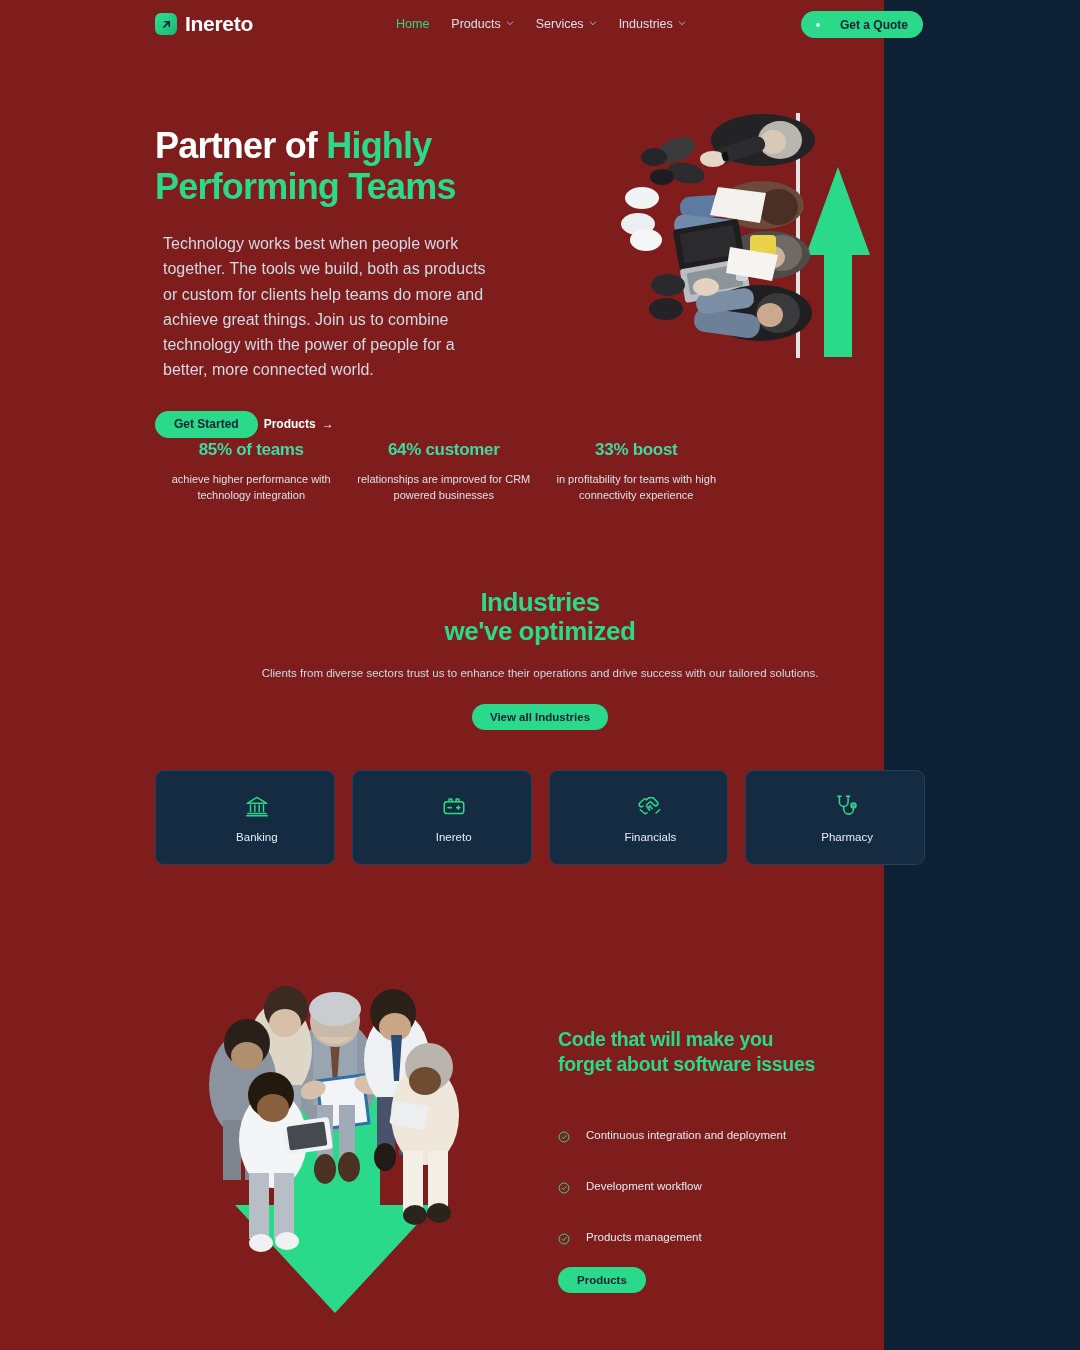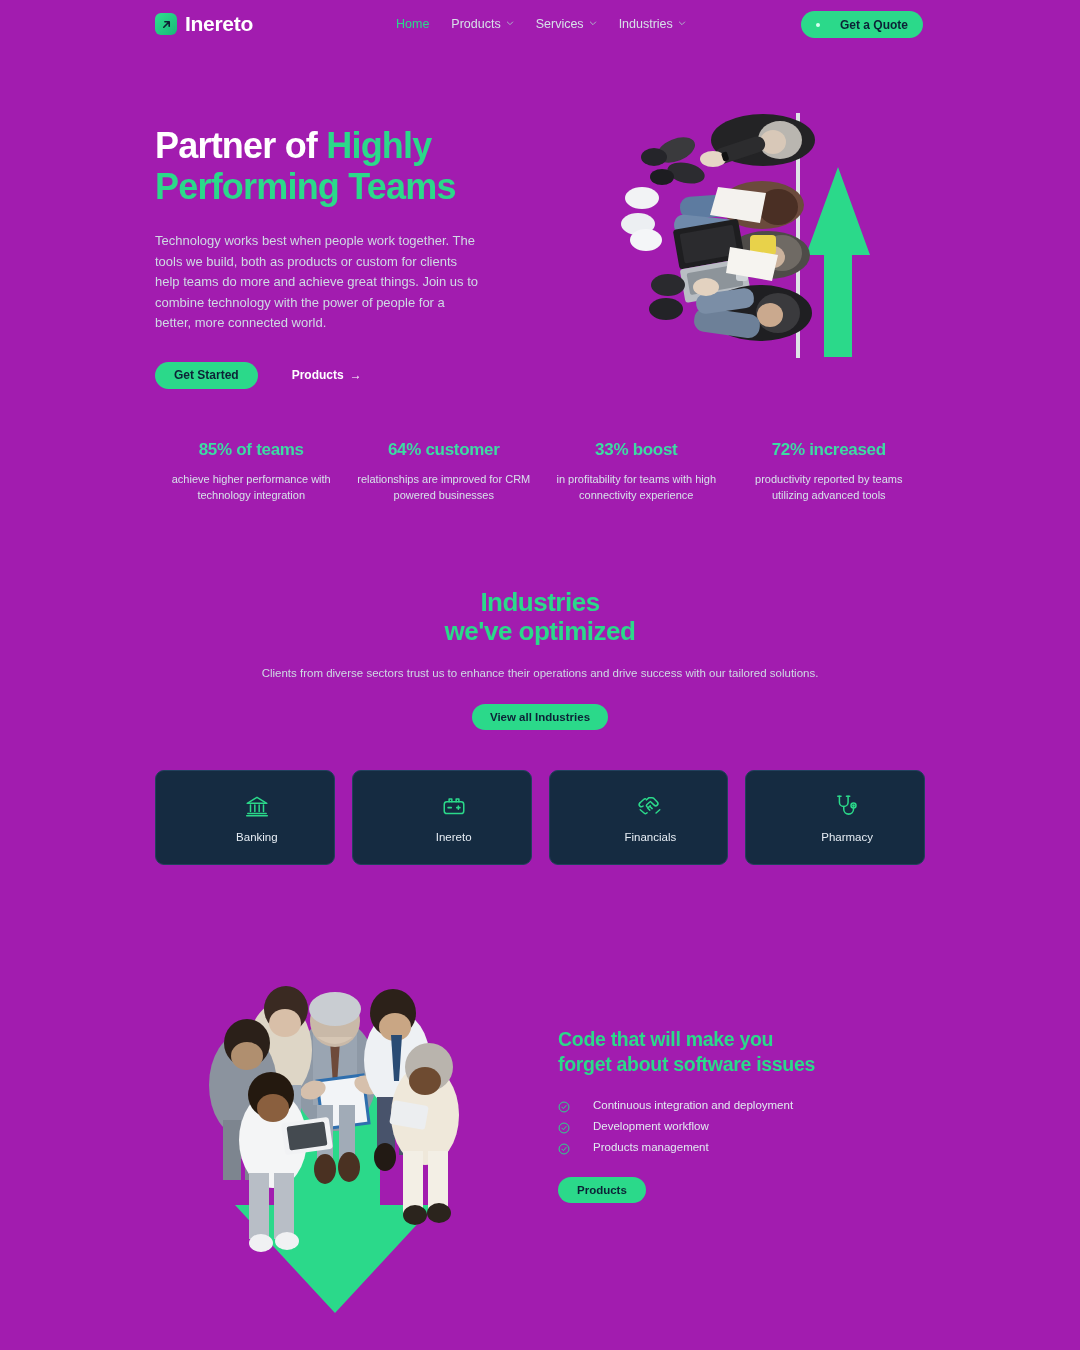--- a/index.html
+++ b/index.html
@@ -2,21 +2,21 @@
 <html><head>
 <meta charset="utf-8">
 <style>
   * { margin:0; padding:0; box-sizing:border-box; }
   html, body {
     width:1080px; height:1350px;
     background:#0e2033;
     font-family:"Liberation Sans", sans-serif;
     overflow:hidden;
   }
-  .page { position:relative; width:1080px; height:1350px; background:#a21caf; }
+  .page { position:relative; width:884px; height:1350px; background:#7f1d1d; }
 
   
   .header {
     position:absolute; top:0; left:0; width:1080px; height:50px;
     display:flex; align-items:center;
   }
   .logo-wrap {
     position:absolute; left:155px; top:12px;
     display:flex; align-items:center; gap:8px;
   }
@@ -50,23 +50,23 @@
   .quote-dot { width:4px; height:4px; border-radius:50%; background:#d6fff0; display:block; }
 
   
   .hero-left { position:absolute; left:155px; top:125px; width:345px; }
   .hero-title {
     font-size:36px; font-weight:800; line-height:1.14; letter-spacing:-0.8px;
     color:#ffffff;
   }
   .hero-title .accent { color:#2bd98a; }
   .hero-sub {
-    margin-top:24px; color:#cfdae4; font-size:13px; line-height:1.58; width:325px;
-  }
-  .hero-cta { margin-top:28px; display:flex; align-items:center; gap:34px; }
+    margin-top:24px; color:#cfdae4; font-size:16px; line-height:1.58; width:325px;margin-left:8px;
+  }
+  .hero-cta { margin-top:28px; display:flex; align-items:center; gap:6px; }
   .btn-primary {
     height:27px; padding:0 19px; border-radius:14px; border:none; cursor:pointer;
     background:#2bd98a; color:#0c2236; font-size:12px; font-weight:600;
     display:flex; align-items:center; font-family:"Liberation Sans", sans-serif;
   }
   .link-arrow {
     color:#ffffff; font-size:12px; font-weight:600; cursor:pointer;
     display:flex; align-items:center; gap:6px;
   }
 
@@ -118,21 +118,21 @@
 
   
   .code-img { position:absolute; left:185px; top:955px; width:300px; height:360px; }
 
   .code-right { position:absolute; left:558px; top:1027px; width:360px; }
   .code-title {
     color:#2bd98a; font-size:19.5px; font-weight:800; line-height:1.28; letter-spacing:-0.3px;
   }
   .code-sub { margin-top:20px; color:#d3dde6; font-size:11px; line-height:1.58; width:330px; }
   .check-list { margin-top:22px; display:flex; flex-direction:column; gap:9px; }
-  .check-row { display:flex; align-items:center; gap:23px; }
+  .check-row { display:flex; align-items:center; gap:16px;margin-top:30px; }
   .check-icon { width:12px; height:12px; flex:0 0 12px; display:block; }
   .check-text { color:#e2eaf1; font-size:11.5px; }
   .btn-products {
     margin-top:24px; height:26px; padding:0 19px; border-radius:13px;
     background:#2bd98a; color:#0c2236; font-size:11.5px; font-weight:600;
     border:none; cursor:pointer; display:inline-flex; align-items:center;
     font-family:"Liberation Sans", sans-serif;
   }
 </style>
 </head>
@@ -269,24 +269,20 @@
       <div class="stat-num">85% of teams</div>
       <div class="stat-desc">achieve higher performance with technology integration</div>
     </div>
     <div class="stat">
       <div class="stat-num">64% customer</div>
       <div class="stat-desc">relationships are improved for CRM powered businesses</div>
     </div>
     <div class="stat">
       <div class="stat-num">33% boost</div>
       <div class="stat-desc">in profitability for teams with high connectivity experience</div>
-    </div>
-    <div class="stat">
-      <div class="stat-num">72% increased</div>
-      <div class="stat-desc">productivity reported by teams utilizing advanced tools</div>
     </div>
   </div>
 
   <div class="ind-head">
     <h2 class="ind-title">
       <span>Industries</span><br>
       <span>we've optimized</span>
     </h2>
     <p class="ind-sub">Clients from diverse sectors trust us to enhance their operations and drive success with our tailored solutions.</p>
     <button class="btn-pill-center">View all Industries</button>

